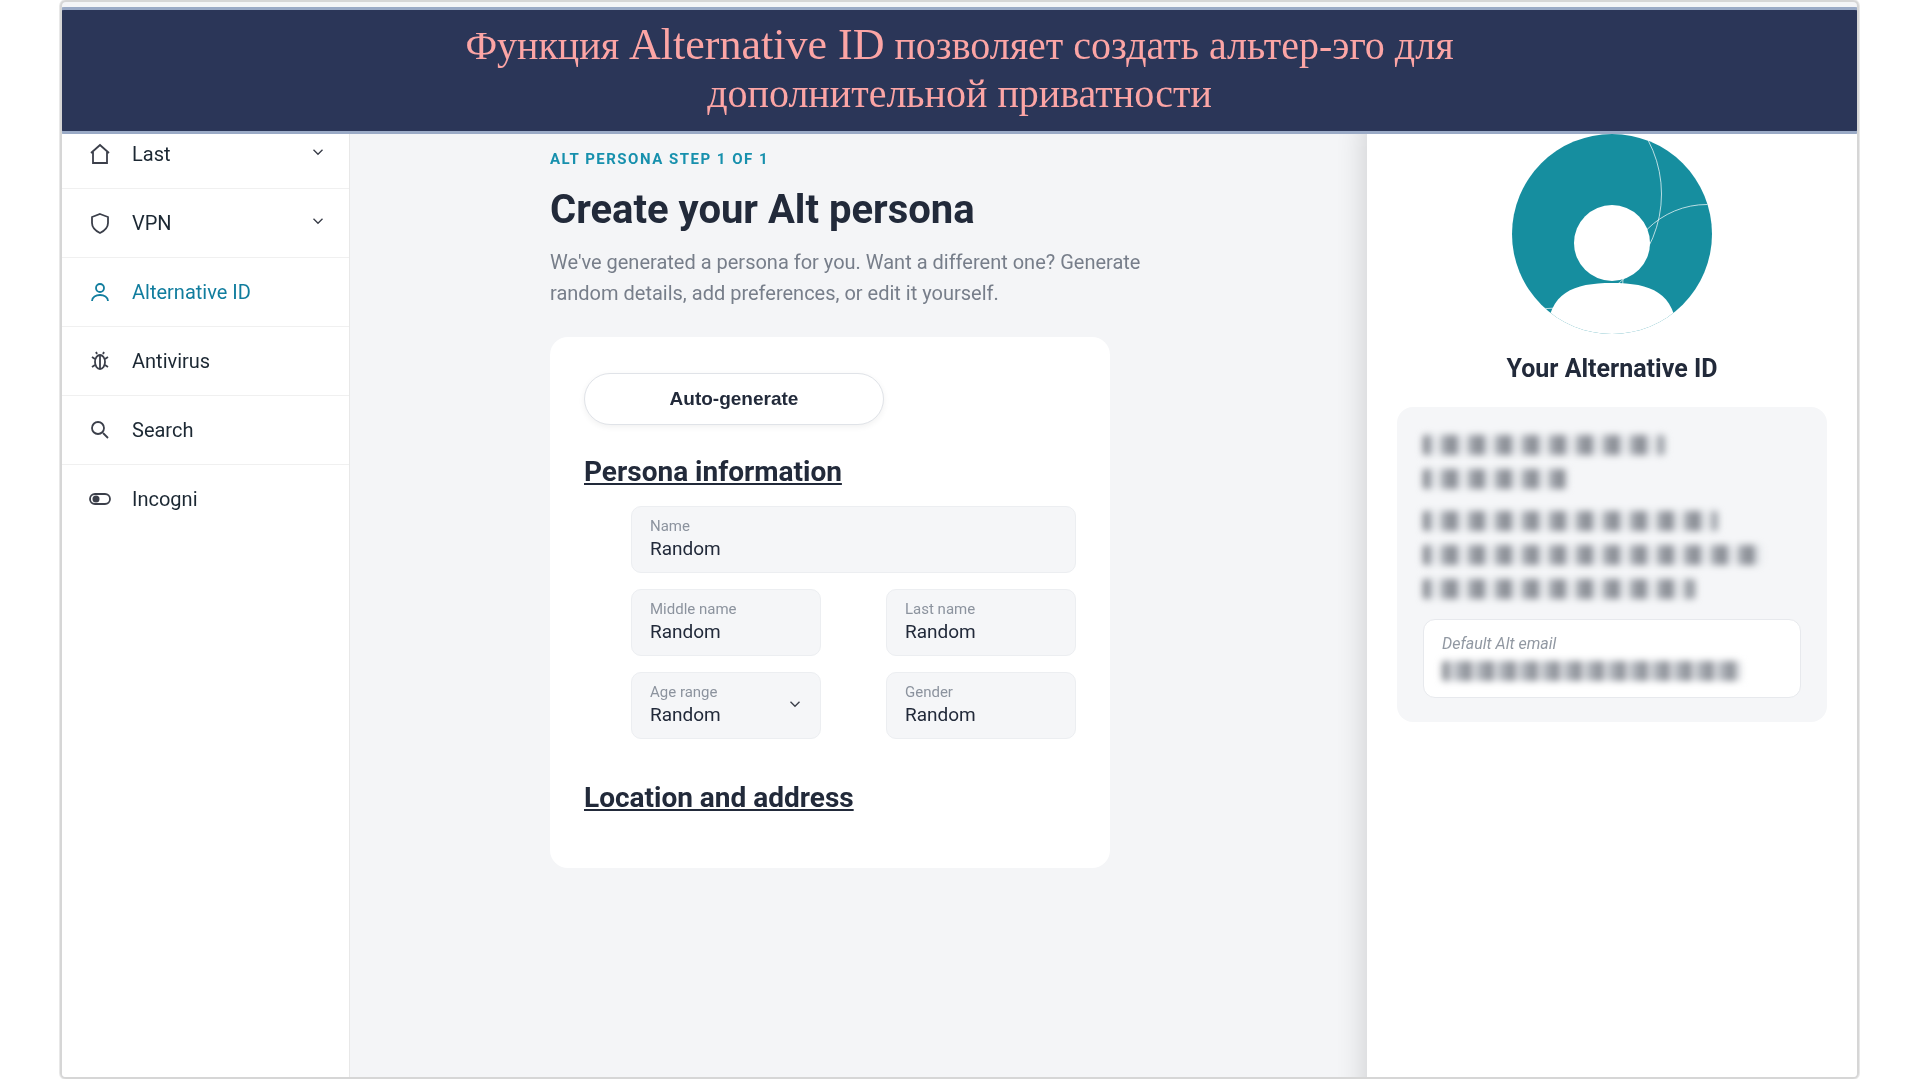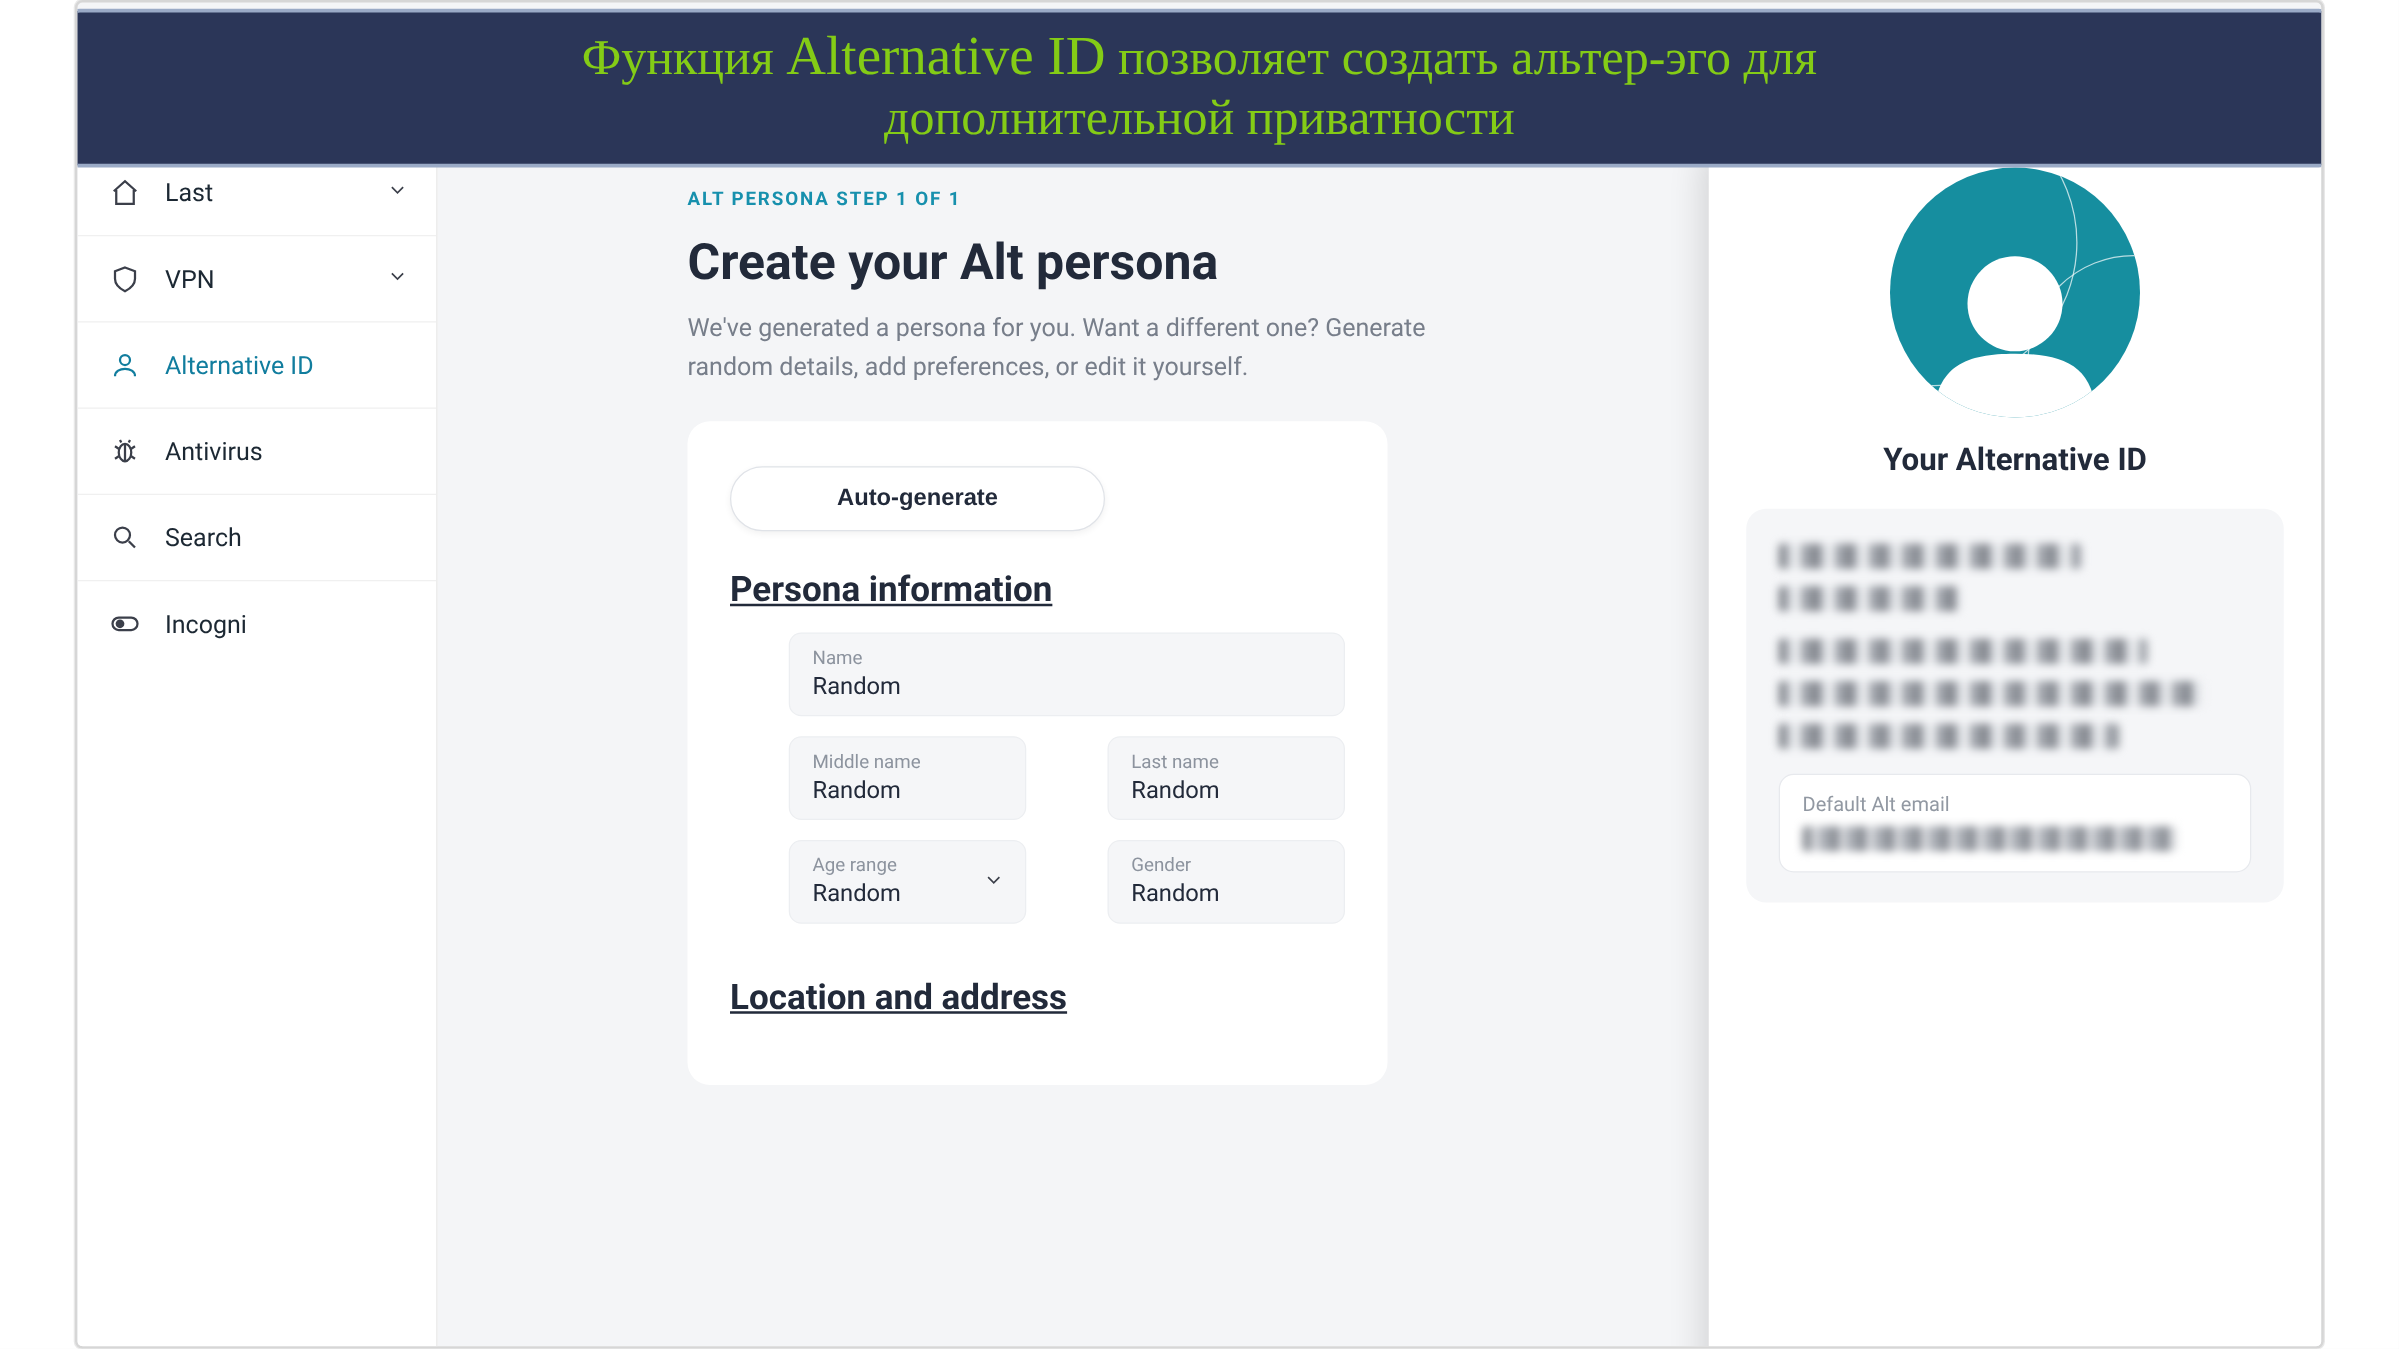--- a/index.html
+++ b/index.html
@@ -30,21 +30,21 @@
 
   
   .banner {
     position: absolute;
     left: -8px;
     right: -8px;
     top: 5px;
     background: #2b3658;
     border: 3px solid #9aaac6;
     border-radius: 10px;
-    color: #84cc16;
+    color: #fca5a5;
     text-align: center;
     padding: 10px 40px 14px;
     font-family: Georgia, "Times New Roman", serif;
     z-index: 50;
   }
   .banner .line1 { font-size: 40px; line-height: 1.15; }
   .banner .alt-id { font-size: 44px; font-weight: 400; }
   .banner .line2 { font-size: 40px; line-height: 1.15; }
 
   
@@ -198,20 +198,21 @@
     font-size: 25px;
     font-weight: 700;
     color: #222a3a;
     margin-bottom: 24px;
   }
   .details-box {
     background: #f5f6f8;
     border-radius: 16px;
     padding: 28px 26px 24px;
     width: 100%;
+    font-style: italic;
   }
   .blur-line {
     height: 20px;
     margin-bottom: 14px;
     background: repeating-linear-gradient(90deg,#7e8289 0 6px,#c7cad0 6px 11px,#eef0f2 11px 18px,#9fa3aa 18px 27px);
     filter: blur(3.5px);
     border-radius: 3px;
   }
   .email-box {
     margin-top: 20px;

